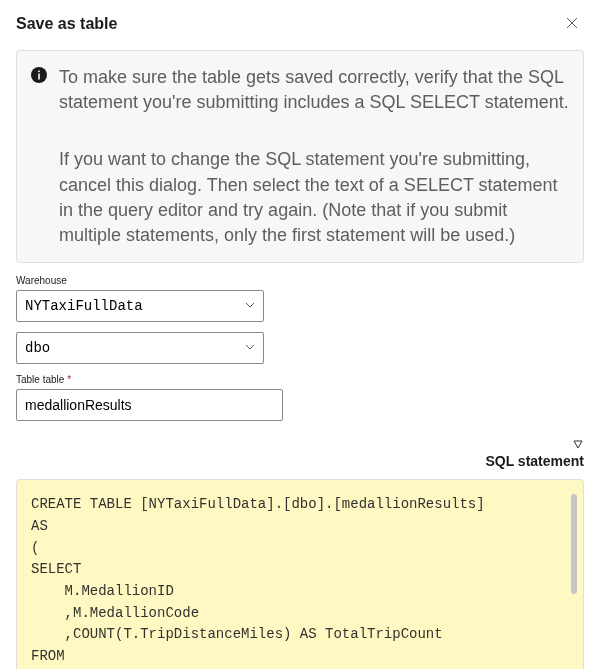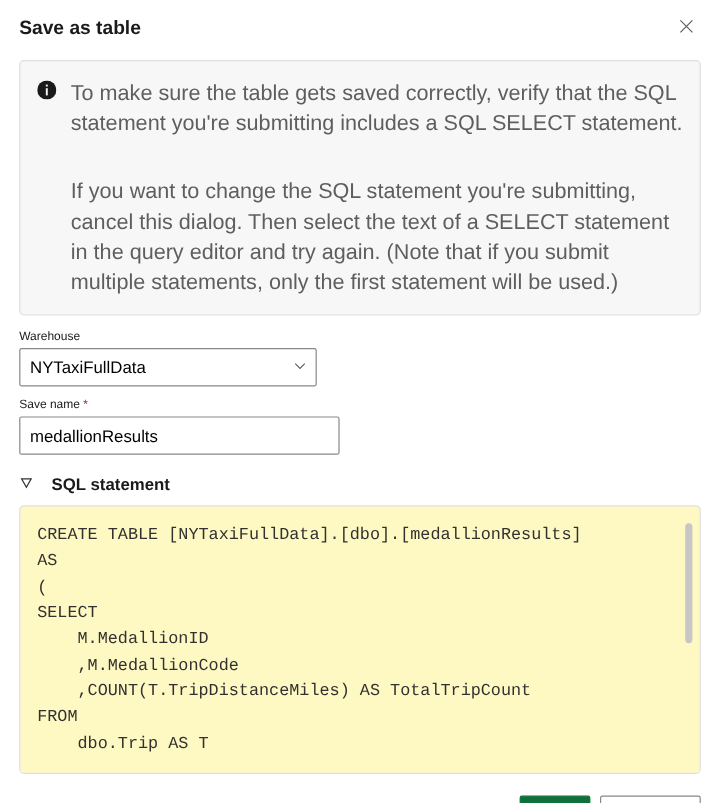--- a/index.html
+++ b/index.html
@@ -70,21 +70,21 @@
     position: relative;
     width: 248px;
   }
   .select-input {
     width: 100%;
     height: 32px;
     border: 1px solid #8a8886;
     border-radius: 2px;
     padding: 0 28px 0 8px;
     font-size: 14px;
-    font-family: Liberation Sans, sans-serif;
+    font-family: Liberation Mono, monospace;
     background: #fff;
     cursor: pointer;
     text-align: left;
   }
   .chevron {
     position: absolute;
     right: 8px;
     top: 50%;
     transform: translateY(-50%);
     pointer-events: none;
@@ -95,27 +95,28 @@
     height: 32px;
     border: 1px solid #8a8886;
     border-radius: 2px;
     padding: 0 8px;
     font-size: 14px;
     font-family: inherit;
   }
   .section-header {
     display: flex;
     align-items: flex-end;
-    gap: 15px;
+    gap: 0;
     margin-top: 16px;
     margin-bottom: 10px;
     cursor: pointer;
     font-weight: 600;
     font-size: 14px;
     color: #1b1a19;
+    flex-direction: column;
   }
   .sql-box {
     border: 1px solid #e1dfdd;
     background: #fef9c3;
     border-radius: 4px;
     padding: 14px 4px 14px 14px;
     position: relative;
     display: flex;
   }
   .sql-pre {
@@ -197,25 +198,33 @@
     <button class="select-input">NYTaxiFullData</button>
     <span class="chevron">
       <svg width="12" height="12" viewBox="0 0 12 12">
           <path d="M2 4 L6 8 L10 4" stroke="#605e5c" stroke-width="1" fill="none"></path>
         </svg>
     </span>
   </div>
 </div>
 
 <div class="field-group">
+  <div class="select-wrap">
+    <button class="select-input">dbo</button>
+    <span class="chevron">
+      <svg width="12" height="12" viewBox="0 0 12 12">
+          <path d="M2 4 L6 8 L10 4" stroke="#605e5c" stroke-width="1" fill="none"></path>
+        </svg>
+    </span>
+  </div>
 </div>
 
 <div class="field-group">
   <label class="field-label">
-    <span>Save name</span>&nbsp;<span class="required">*</span>
+    <span>Table table</span>&nbsp;<span class="required">*</span>
   </label>
   <input type="text" class="text-input" value="medallionResults" style="">
 </div>
 
 <div class="section-header">
   <span>
     <svg width="12" height="12" viewBox="0 0 12 12">
         <path d="M2 3 L10 3 L6 10 Z" fill="none" stroke="#323130" stroke-width="1"></path>
       </svg>
   </span>

